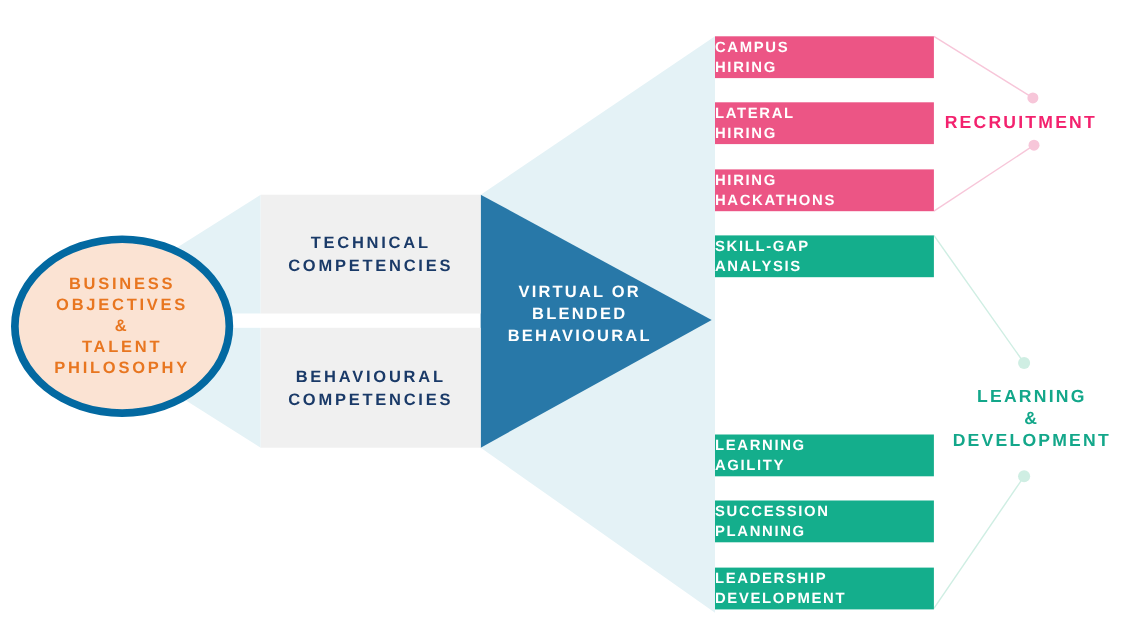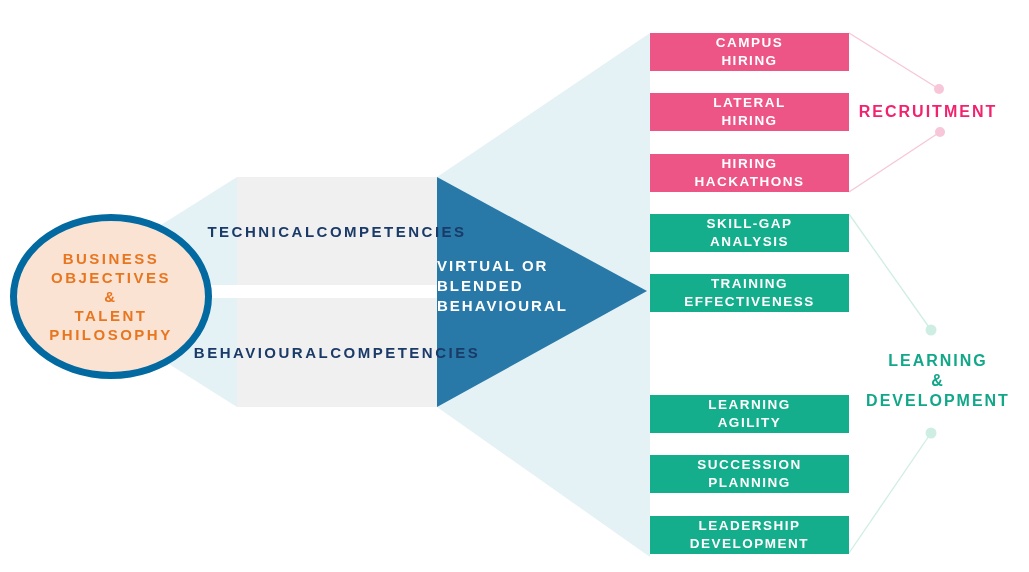--- a/index.html
+++ b/index.html
@@ -17,36 +17,36 @@
     position:absolute;left:10px;top:214px;width:202px;height:165px;
     background:#FBE3D3;border:7px solid #0369a1;border-radius:50%;
     display:flex;flex-direction:column;align-items:center;justify-content:center;
     color:#E87620;font-weight:bold;font-size:15px;line-height:19px;
     letter-spacing:2.5px;text-align:center;
   }
 
   .graybox{
     position:absolute;left:237px;width:200px;height:108px;
     background:#F0F0F0;
-    display:flex;flex-direction:row;align-items:center;justify-content:center;
+    display:flex;flex-direction:column;align-items:center;justify-content:center;
     color:#1A3A68;font-weight:bold;font-size:15px;line-height:21px;
     letter-spacing:2.5px;text-align:center;
   }
   .graybox.top{top:177px;}
   .graybox.bottom{top:298px;height:109px;text-align:center;}
 
   .triangle-label{
     position:absolute;left:437px;top:256px;width:180px;
     color:#ffffff;font-weight:bold;font-size:15px;line-height:20px;
-    letter-spacing:2px;
+    letter-spacing:2px;text-align:center;
   }
 
   .obox{
     position:absolute;left:650px;width:199px;height:38px;
-    display:flex;flex-direction:column;align-items:center;justify-content:center;
+    display:flex;flex-direction:column;align-items:flex-start;justify-content:center;
     color:#ffffff;font-weight:bold;font-size:13.5px;line-height:18px;
     letter-spacing:1.5px;text-align:center;
   }
   .obox.pink{background:#EC5585;}
   .obox.green{background:#14AE8C;}
 
   .group-label{
     position:absolute;font-weight:bold;text-align:center;
   }
   .group-label.recruitment{
@@ -117,24 +117,20 @@
     <span class="line-span">HIRING</span>
   </div>
   <div class="obox pink" style="top:154px">
     <span class="line-span">HIRING</span>
     <span class="line-span">HACKATHONS</span>
   </div>
   <div class="obox green" style="top:214px">
     <span class="line-span">SKILL-GAP</span>
     <span class="line-span">ANALYSIS</span>
   </div>
-  <div class="obox green" style="top:274px">
-    <span class="line-span">TRAINING</span>
-    <span class="line-span">EFFECTIVENESS</span>
-  </div>
   <div class="obox green" style="top:395px">
     <span class="line-span">LEARNING</span>
     <span class="line-span">AGILITY</span>
   </div>
   <div class="obox green" style="top:455px">
     <span class="line-span">SUCCESSION</span>
     <span class="line-span">PLANNING</span>
   </div>
   <div class="obox green" style="top:516px">
     <span class="line-span">LEADERSHIP</span>

